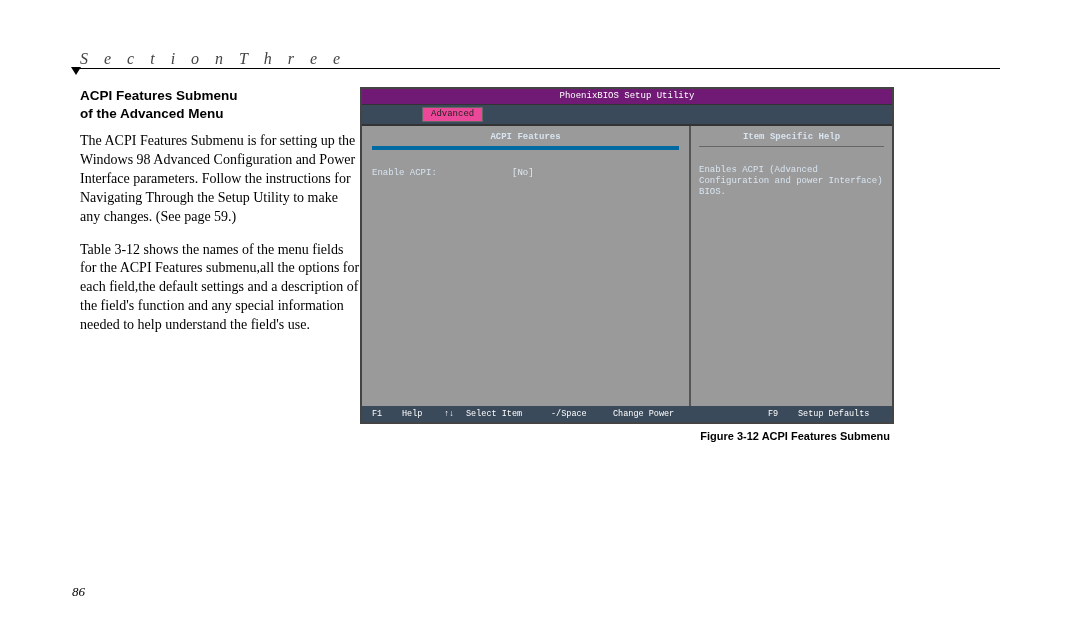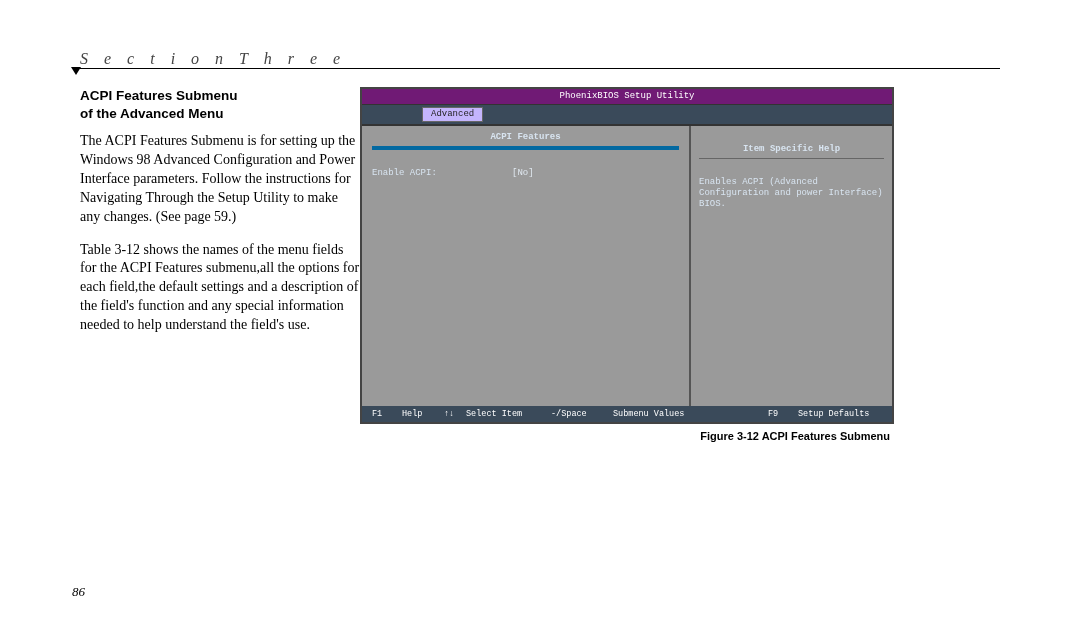--- a/index.html
+++ b/index.html
@@ -78,40 +78,40 @@
     padding: 2px 0;
     border-bottom: 1px solid #333;
   }
   .bios-tabs {
     background: #3a4a5a;
     padding: 2px 0 2px 60px;
     border-bottom: 2px solid #333;
   }
   .bios-tab {
     display: inline-block;
-    background: #c4b5fd;
+    background: #ec4899;
     color: #222;
     padding: 1px 8px;
     border: 1px solid #666;
   }
   .bios-body {
     display: flex;
     min-height: 280px;
     background: #9a9a9a;
   }
   .bios-left {
     flex: 1;
     padding: 4px 10px;
     border-right: 2px solid #555;
     color: #d8e4f0;
     position: relative;
   }
   .bios-right {
     width: 185px;
-    padding: 16px 8px;
+    padding: 4px 8px;
     color: #d8e4f0;
   }
   .bios-sub-header {
     text-align: center;
     font-weight: bold;
     color: #d8e4f0;
     padding: 2px 0 4px 0;
     border-bottom: 4px solid #0369a1;
     margin-bottom: 18px;
   }
@@ -194,21 +194,21 @@
             <div>Enables ACPI (Advanced Configuration and power Interface) BIOS.</div>
           </div>
         </div>
         <div class="bios-footer">
           <div class="footer-row">
             <span class="fk">F1</span>
             <span class="ftx">Help</span>
             <span class="arr">↑↓</span>
             <span class="sel">Select Item</span>
             <span class="chg">-/Space</span>
-            <span class="cv">Submenu Values</span>
+            <span class="cv">Change Power</span>
             <span class="fk2">F9</span>
             <span>Setup Defaults</span>
           </div>
         </div>
       </div>
       <div class="figure-caption">Figure 3-12 ACPI Features Submenu</div>
     </div>
   </div>
 </div>
 

